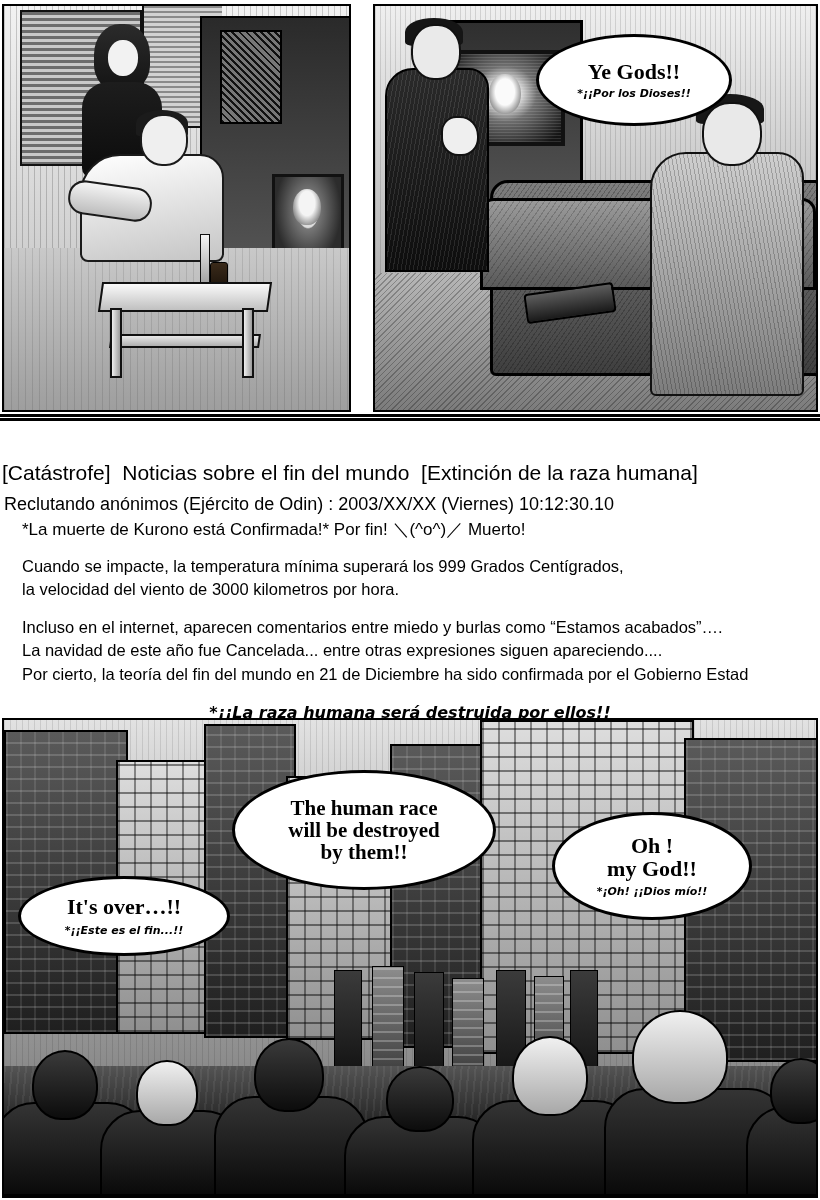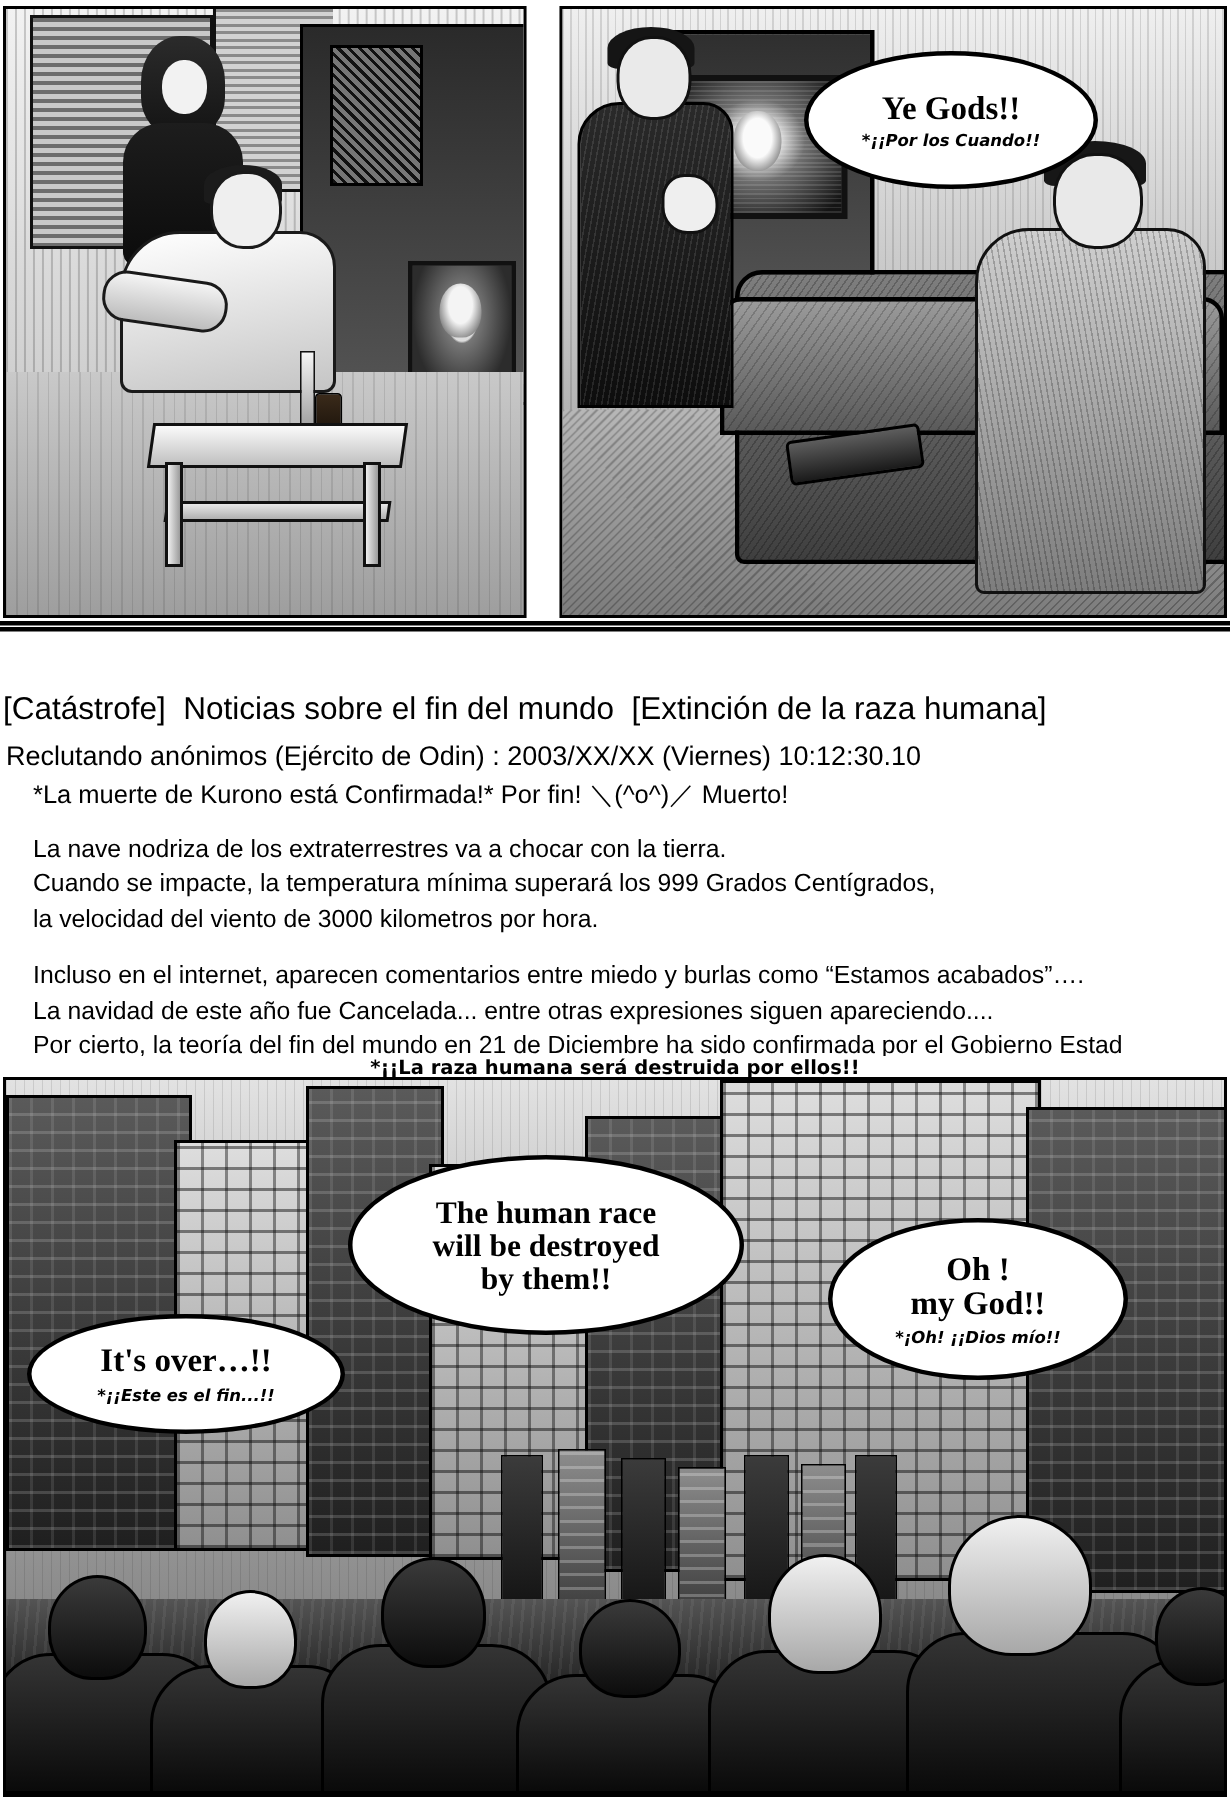--- a/index.html
+++ b/index.html
@@ -355,22 +355,23 @@
     left: 0; top: 704px;
     width: 820px;
     height: 16px;
     display: flex;
     align-items: center;
     justify-content: center;
     background: #fff;
   }
   .caption-strip span {
     font-family: "DejaVu Sans", sans-serif;
+    font-style: italic;
     font-weight: bold;
-    font-size: 13px;
+    font-size: 16px;
     color: #000;
   }
 
   
   .bottom-panel {
     position: absolute;
     left: 2px; top: 718px;
     width: 816px;
     height: 480px;
     border: 2px solid #000;
@@ -509,42 +510,41 @@
       <div class="rp-man-right">
         <div class="rp-mr-body"></div>
         <div class="rp-mr-hair"></div>
         <div class="rp-mr-head"></div>
       </div>
       <div class="rp-gun"></div>
     </div>
 
     <div class="bubble bubble-yegods">
       <div class="main">Ye Gods!!</div>
-      <div class="sub">*¡¡Por los Cuando!!</div>
+      <div class="sub">*¡¡Por los Dioses!!</div>
     </div>
   </div>
 
   <div class="forum">
     <div class="forum-rule"></div>
 
     <div class="forum-title">
       <span>[Catástrofe]</span>
       &nbsp;<span>Noticias sobre el fin del mundo</span>
       &nbsp;<span>[Extinción de la raza humana]</span>
     </div>
 
     <div class="forum-meta">
       <span>: Reclutando anónimos (Ejército de Odin) :</span>
       <span>2003/XX/XX (Viernes) 10:12:30.10</span>
     </div>
 
     <div class="forum-sub">*La muerte de Kurono está Confirmada!* Por fin! ＼(^o^)／  Muerto!</div>
 
     <div class="forum-body">
-      <p>La nave nodriza de los extraterrestres va a chocar con la tierra.</p>
       <p>Cuando se impacte, la temperatura mínima superará los 999 Grados Centígrados,</p>
       <p>la velocidad del viento de 3000 kilometros por hora.</p>
       <div class="gap"></div>
       <p>Incluso en el internet, aparecen comentarios entre miedo y burlas como “Estamos acabados”….</p>
       <p>La navidad de este año fue Cancelada... entre otras expresiones siguen apareciendo....</p>
       <p>Por cierto, la teoría del fin del mundo en 21 de Diciembre ha sido confirmada por el Gobierno Estad</p>
     </div>
   </div>
 
   <div class="caption-strip">

